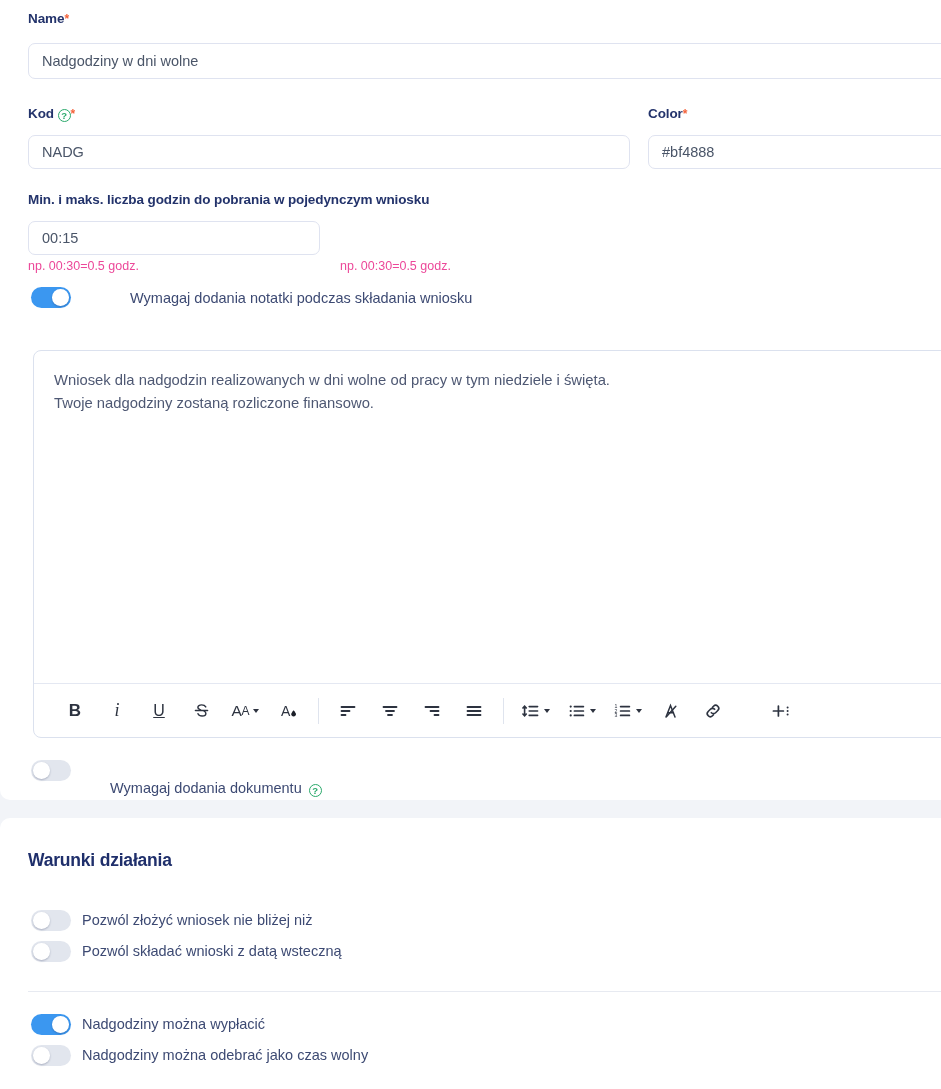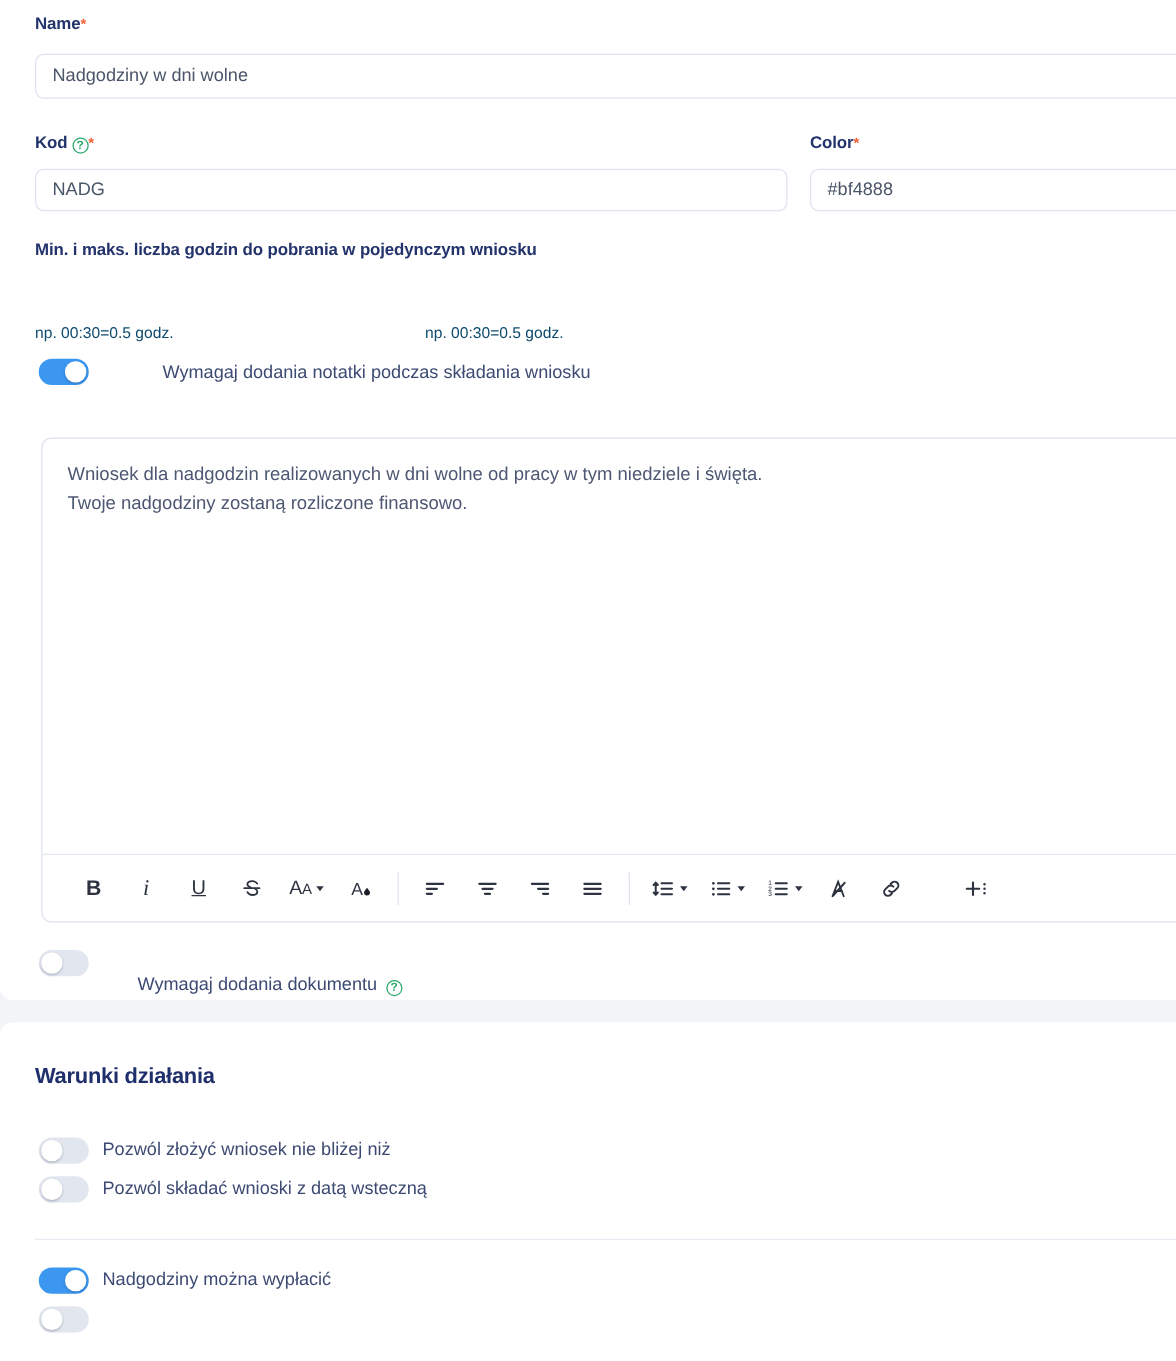--- a/index.html
+++ b/index.html
@@ -51,21 +51,21 @@
     border-radius: 7px;
     height: 34px;
     display: flex;
     align-items: center;
     padding: 0 13px;
     font-size: 14.5px;
     color: #4a5568;
     font-family: "Liberation Sans", sans-serif;
   }
 
-  .hint { font-size: 12.5px; color: #0c4a6e; }
+  .hint { font-size: 12.5px; color: #ec4899; }
 
   
   .toggle {
     position: absolute;
     width: 40px; height: 21px;
     border-radius: 11px;
     background: #e2e6ee;
     transition: none;
   }
   .toggle.on { background: #3b97f0; }
@@ -158,20 +158,23 @@
     </div>
 
     <div class="label" style="position:absolute;left:648px;top:106px;">
       <span>Color</span><span class="req">*</span>
     </div>
     <div class="input" style="left:648px;top:135px;width:400px;">
       <span>#bf4888</span>
     </div>
 
     <div class="label" style="position:absolute;left:28px;top:192px;">Min. i maks. liczba godzin do pobrania w pojedynczym wniosku</div>
+    <div class="input" style="left:28px;top:221px;width:292px;">
+      <span>00:15</span>
+    </div>
     <div class="hint" style="position:absolute;left:28px;top:259px;">np. 00:30=0.5 godz.</div>
     <div class="hint" style="position:absolute;left:340px;top:259px;">np. 00:30=0.5 godz.</div>
 
     <div class="toggle on" style="left:31px;top:287px;">
       <div class="knob"></div>
     </div>
     <div class="toggle-label" style="left:82px;top:290px;margin-left:48px;">Wymagaj dodania notatki podczas składania wniosku</div>
 
 
     <div id="editor-box">
@@ -300,15 +303,16 @@
     <div class="divider" style="left:28px;top:173px;width:1020px;"></div>
 
     <div class="toggle on" style="left:31px;top:196px;">
       <div class="knob"></div>
     </div>
     <div class="toggle-label" style="left:82px;top:198px;">Nadgodziny można wypłacić</div>
 
     <div class="toggle" style="left:31px;top:227px;">
       <div class="knob"></div>
     </div>
+    <div class="toggle-label" style="left:82px;top:229px;">Nadgodziny można odebrać jako czas wolny</div>
   </div>
 
 </div>
 
 </body></html>

